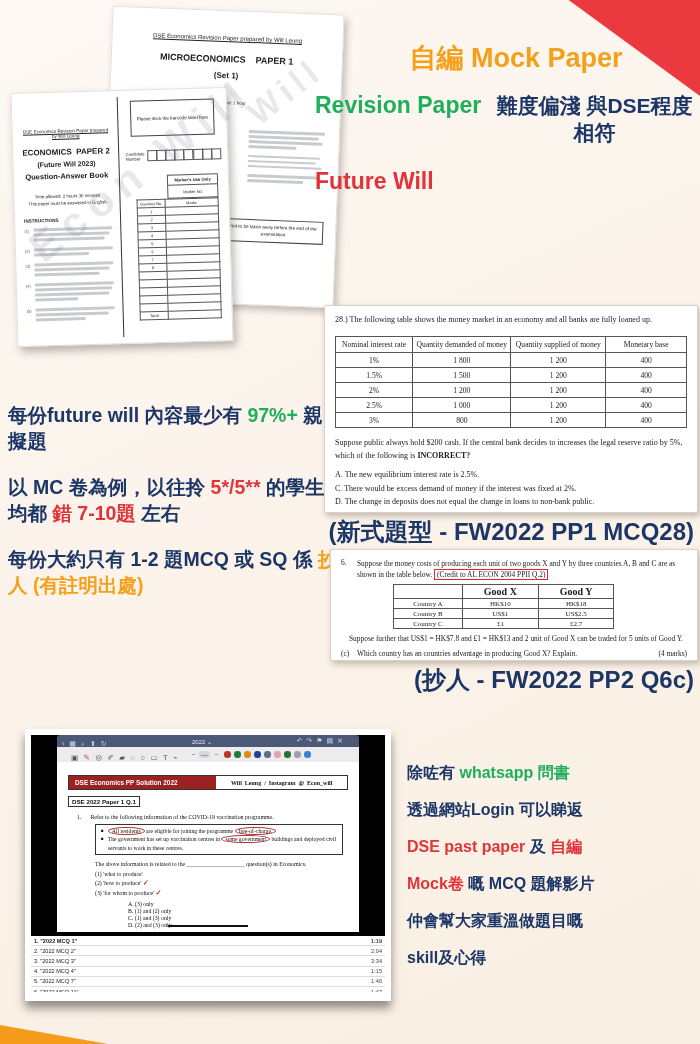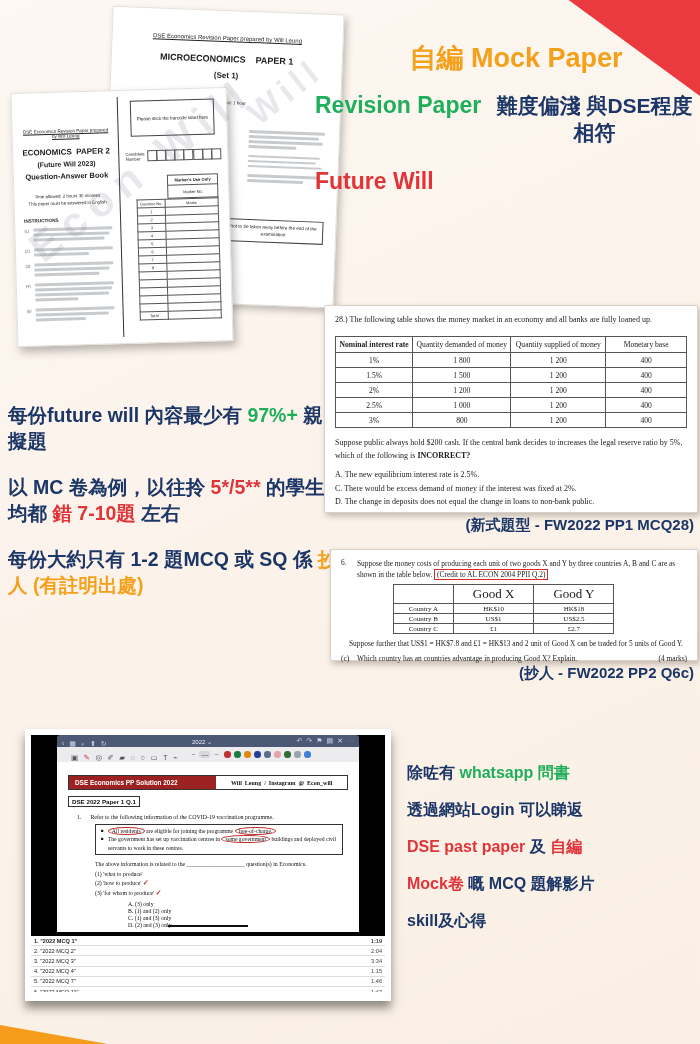--- a/index.html
+++ b/index.html
@@ -75,38 +75,38 @@
   .promo-bottom .promo-line{line-height:21px;margin-bottom:16px;}
   
   .exam-card{position:absolute;background:#fff;border:1px solid #d8d2ca;border-radius:2px;
     box-shadow:2px 3px 6px rgba(90,75,60,.35);font-family:"Liberation Serif","DejaVu Serif",serif;
     color:#1b1b1b;box-sizing:border-box;}
   .exam1{left:324px;top:305px;width:374px;height:208px;padding:9px 10px;font-size:8px;}
   .exam1 .q{margin-bottom:12px;}
   table.money{width:100%;border-collapse:collapse;}
   table.money th{border:0.9px solid #555;font-weight:normal;font-size:7.6px;padding:3px 1px;}
   table.money td{border:0.9px solid #555;font-size:7.6px;text-align:center;padding:2.5px 1px;}
-  table.money th:nth-child(1){width:22%;font-weight:bold;}table.money th:nth-child(2){width:28%;}
+  table.money th:nth-child(1){width:22%;}table.money th:nth-child(2){width:28%;}
   table.money th:nth-child(3){width:27%;}table.money th:nth-child(4){width:23%;}
   .exam1 .para{margin-top:8px;line-height:1.65;}
   .exam1 .opts{margin-top:8px;}
   .exam1 .opts .list-row{margin-bottom:4.5px;}
   .seg-bold{font-weight:bold;}
   .seg-boxed{border:1.2px solid #e02828;padding:0 2px;}
   .seg-circled{border:1px solid #c23030;border-radius:50% / 55%;padding:0 3px;}
   .seg-check{color:#c23030;font-weight:bold;font-size:1.25em;}
-  .caption{position:absolute;font-size:15px;font-weight:800;color:#1c3667;text-align:right;}
+  .caption{position:absolute;font-size:24px;font-weight:800;color:#1c3667;text-align:right;}
   .caption1{left:324px;top:516px;width:370px;}
   .caption2{left:330px;top:664px;width:364px;}
   .exam2{left:330px;top:549px;width:368px;height:112px;padding:8px 10px;font-size:7.4px;}
   .exam2 .qrow{display:flex;}
   .exam2 .qnum{width:16px;}
   .exam2 .qtext{flex:1;line-height:1.5;}
   table.goods{border-collapse:collapse;margin:4px 0 0 52px;width:64%;}
-  table.goods th{border:0.8px solid #555;font-weight:normal;font-size:13px;padding:1px 2px;}
+  table.goods th{border:0.8px solid #555;font-weight:bold;font-size:10px;padding:1px 2px;}
   table.goods td{border:0.8px solid #555;font-size:7px;text-align:center;padding:0.5px 2px;}
   .exam2 .note{margin:5px 0 0 8px;}
   .exam2 .partc{display:flex;margin-top:6px;}
   .exam2 .partc .marks{margin-left:auto;}
   .exam2 .partc .pc-label{width:16px;}
   
   .video-card{position:absolute;left:25px;top:729px;width:366px;height:272px;background:#fff;
     box-shadow:0 7px 9px rgba(40,35,30,.5);padding:6px;box-sizing:border-box;overflow:hidden;}
   .video-inner{background:#000;height:201px;position:relative;}
   .app{position:absolute;left:26px;top:0;width:302px;height:197px;}
@@ -530,16 +530,17 @@
           </tbody>
       </table>
     </div>
   </div>
 
   <div class="promo-bottom">
     <div class="promo-line"><span>除咗有 </span><span style="color: rgb(31, 174, 90);">whatsapp 問書</span></div>
     <div class="promo-line"><span>透過網站Login  可以睇返</span></div>
     <div class="promo-line"><span style="color: rgb(226, 52, 56);">DSE past paper</span><span> 及 </span><span style="color: rgb(226, 52, 56);">自編</span></div>
     <div class="promo-line"><span style="color: rgb(226, 52, 56);">Mock卷</span><span> 嘅 MCQ 題解影片</span></div>
+    <div class="promo-line"><span>仲會幫大家重溫做題目嘅</span></div>
     <div class="promo-line"><span>skill及心得</span></div>
   </div>
 
 </div>
 
 </body></html>

